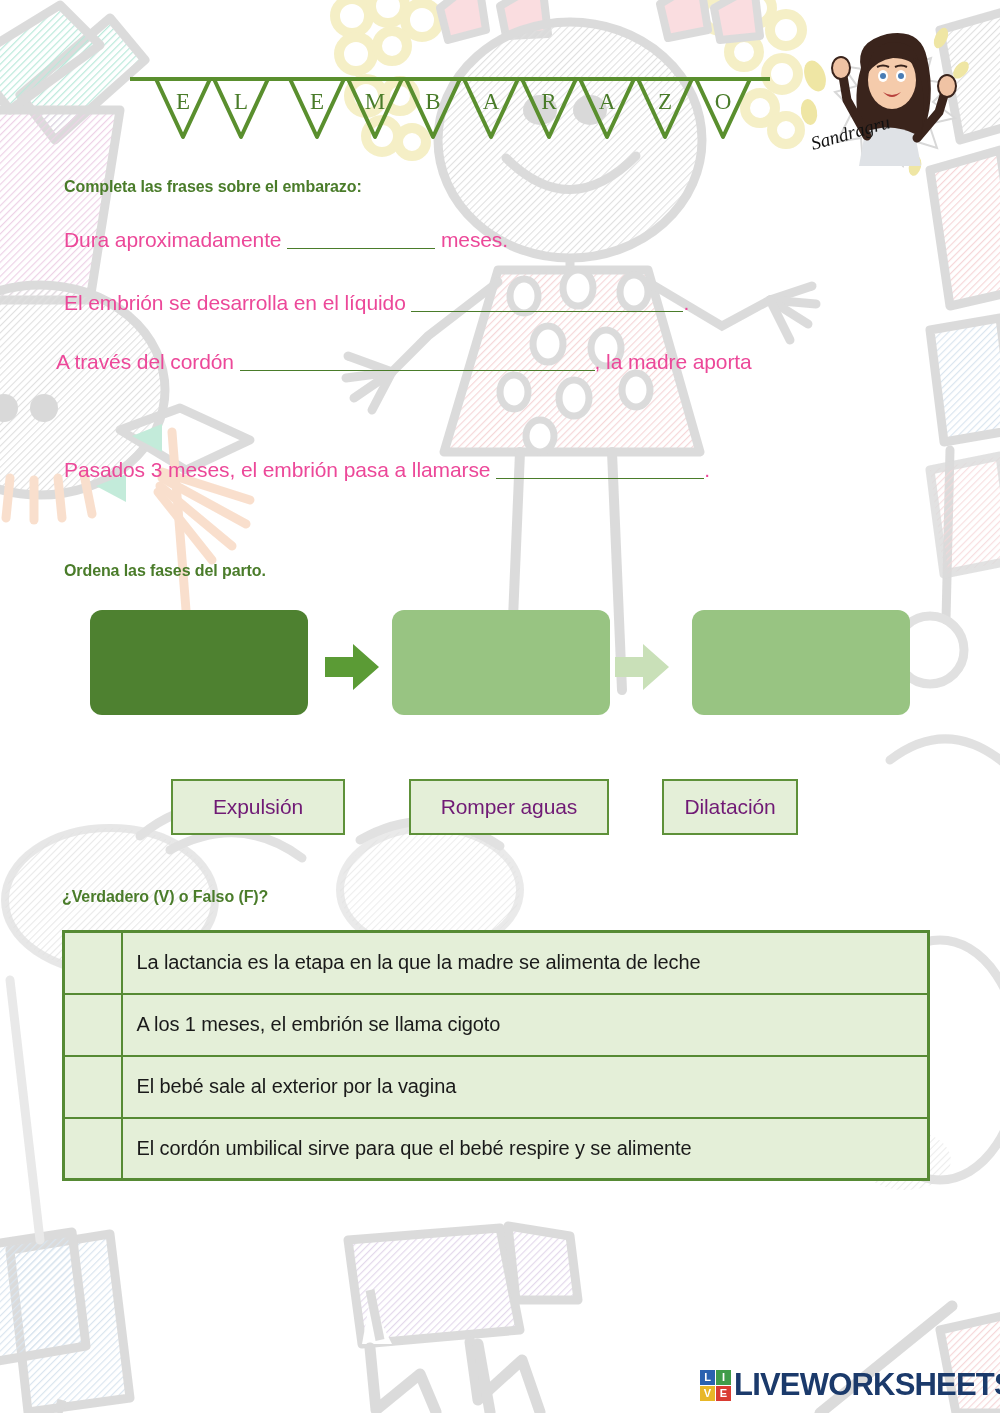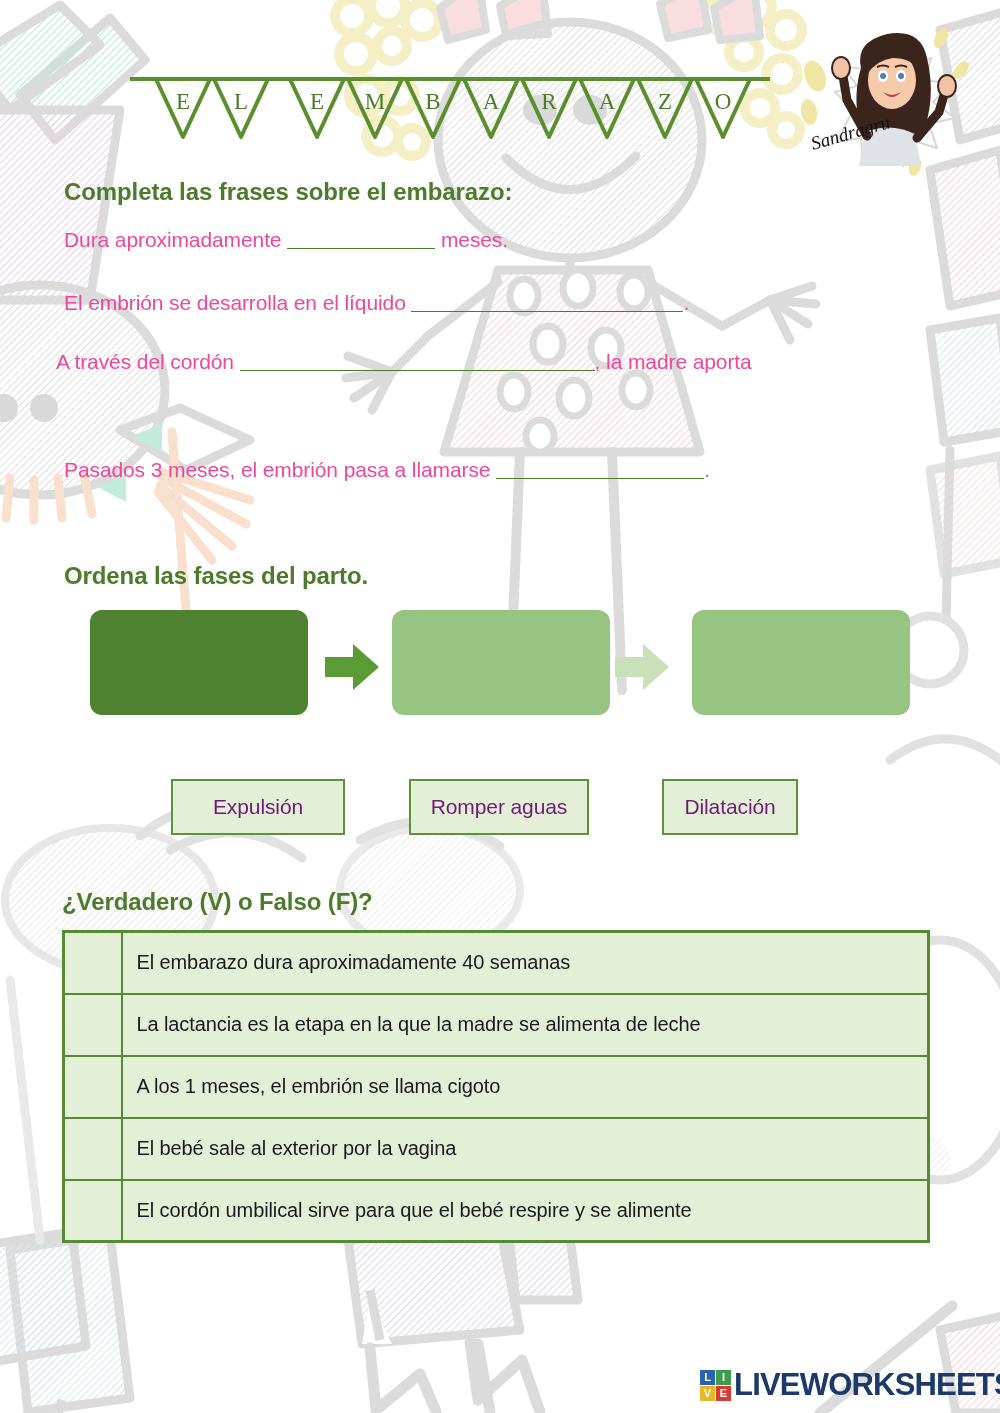--- a/index.html
+++ b/index.html
@@ -39,21 +39,21 @@
     left: 795px; top: 14px;
     width: 180px; height: 175px;
     z-index: 4;
   }
   #avatar-badge svg { display:block; width:180px; height:175px; }
 
   
   .content { position: absolute; z-index: 3; }
 
   .section-heading {
-    font-size: 24px;
+    font-size: 16px;
     font-weight: bold;
     color: #4a7c2a;
     letter-spacing: -0.1px;
     white-space: nowrap;
   }
   .sentence {
     font-size: 21px;
     color: #ec4899;
     white-space: nowrap;
     letter-spacing: -0.1px;
@@ -110,21 +110,21 @@
     background: #e4efd8;
     border: 2px solid #5e9139;
     display: flex;
     align-items: center;
     justify-content: center;
     font-size: 21px;
     color: #701a75;
     letter-spacing: -0.1px;
   }
   #word-tile-0 { left: 171px; width: 174px; }
-  #word-tile-1 { left: 409px; width: 180px; text-align: center; }
+  #word-tile-1 { left: 409px; width: 200px; text-align: center; }
   #word-tile-2 { left: 662px; width: 136px; }
 
   
   #vf-table {
     position: absolute;
     left: 62px; top: 930px;
     width: 868px;
     border: 3px solid #568a34;
     border-collapse: collapse;
     z-index: 3;
@@ -486,24 +486,20 @@
     <div class="word-tile" id="word-tile-1">Romper aguas</div>
     <div class="word-tile" id="word-tile-2">Dilatación</div>
   </div>
 
   <div class="content section-heading" id="h-vf">¿Verdadero (V) o Falso (F)?</div>
 
   <table id="vf-table">
     <tbody id="vf-tbody">
         <tr>
           <td class="vf-answer-cell"></td>
-          <td class="vf-statement-cell">El embarazo dura aproximadamente 40 semanas</td>
-        </tr>
-        <tr>
-          <td class="vf-answer-cell"></td>
           <td class="vf-statement-cell">La lactancia es la etapa en la que la madre se alimenta de leche</td>
         </tr>
         <tr>
           <td class="vf-answer-cell"></td>
           <td class="vf-statement-cell">A los 1 meses, el embrión se llama cigoto</td>
         </tr>
         <tr>
           <td class="vf-answer-cell"></td>
           <td class="vf-statement-cell">El bebé sale al exterior por la vagina</td>
         </tr>

